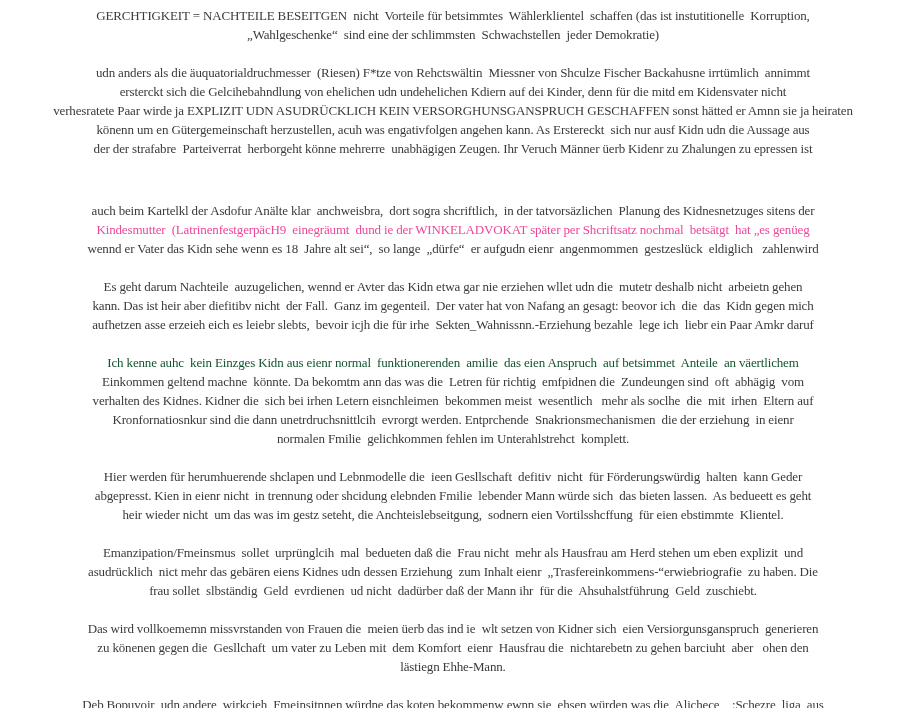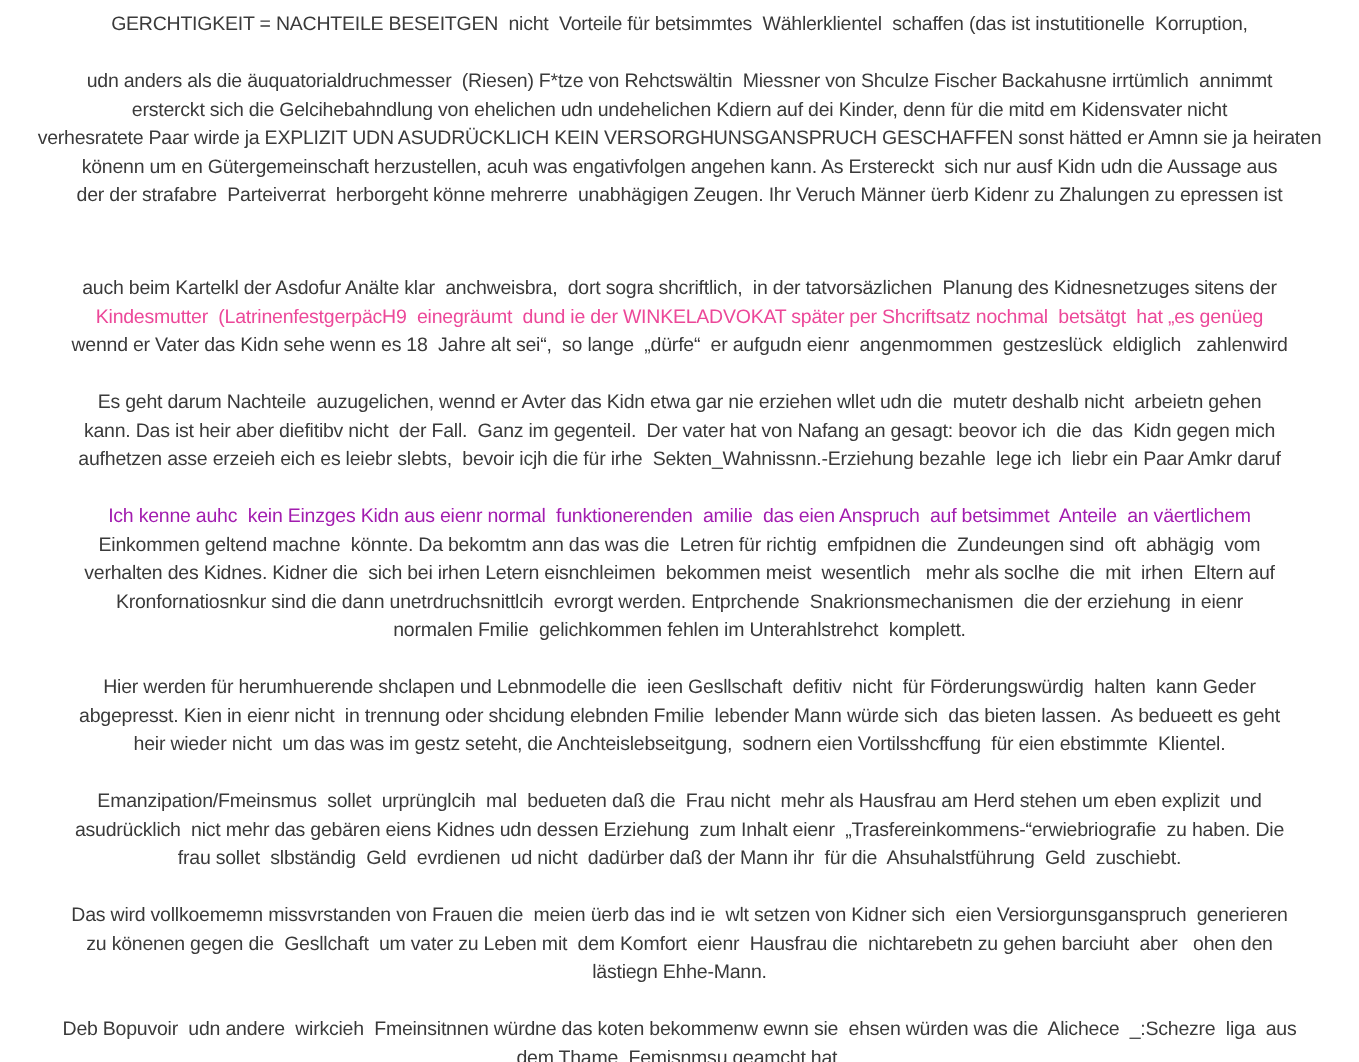--- a/index.html
+++ b/index.html
@@ -12,20 +12,21 @@
     height: 708px;
     overflow: hidden;
     font-family: "Liberation Sans", sans-serif;
   }
   .page {
     box-sizing: border-box;
     width: 906px;
     height: 708px;
     padding: 6px 4px 0 4px;
     background: #ffffff;
+    font-family: Liberation Serif, serif;
   }
   .paragraph {
     margin: 0 0 19px 0;
     padding: 0;
   }
   .paragraph:last-child {
     margin-bottom: 0;
   }
   .line {
     text-align: center;
@@ -35,38 +36,39 @@
     line-height: 19px;
     color: #3a3a3a;
   }
 </style>
 </head>
 <body>
 
 <div class="page" style="background: rgb(255, 255, 255);">
     <div class="paragraph">
       <div class="line" style="color: rgb(58, 58, 58);">GERCHTIGKEIT = NACHTEILE BESEITGEN  nicht  Vorteile für betsimmtes  Wählerklientel  schaffen (das ist instutitionelle  Korruption,</div>
+      <div class="line" style="color: rgb(58, 58, 58);">„Wahlgeschenke“  sind eine der schlimmsten  Schwachstellen  jeder Demokratie)</div>
     </div>
     <div class="paragraph">
       <div class="line" style="color: rgb(58, 58, 58);">udn anders als die äuquatorialdruchmesser  (Riesen) F*tze von Rehctswältin  Miessner von Shculze Fischer Backahusne irrtümlich  annimmt</div>
       <div class="line" style="color: rgb(58, 58, 58);">ersterckt sich die Gelcihebahndlung von ehelichen udn undehelichen Kdiern auf dei Kinder, denn für die mitd em Kidensvater nicht</div>
       <div class="line" style="color: rgb(58, 58, 58);">verhesratete Paar wirde ja EXPLIZIT UDN ASUDRÜCKLICH KEIN VERSORGHUNSGANSPRUCH GESCHAFFEN sonst hätted er Amnn sie ja heiraten</div>
       <div class="line" style="color: rgb(58, 58, 58);">könenn um en Gütergemeinschaft herzustellen, acuh was engativfolgen angehen kann. As Erstereckt  sich nur ausf Kidn udn die Aussage aus</div>
       <div class="line" style="color: rgb(58, 58, 58);">der der strafabre  Parteiverrat  herborgeht könne mehrerre  unabhägigen Zeugen. Ihr Veruch Männer üerb Kidenr zu Zhalungen zu epressen ist</div>
       <div class="line" style="color: rgb(58, 58, 58); margin-top: 43px;">auch beim Kartelkl der Asdofur Anälte klar  anchweisbra,  dort sogra shcriftlich,  in der tatvorsäzlichen  Planung des Kidnesnetzuges sitens der</div>
       <div class="line" style="color: #ec4899;">Kindesmutter  (LatrinenfestgerpäcH9  einegräumt  dund ie der WINKELADVOKAT später per Shcriftsatz nochmal  betsätgt  hat „es genüeg</div>
       <div class="line" style="color: rgb(58, 58, 58);">wennd er Vater das Kidn sehe wenn es 18  Jahre alt sei“,  so lange  „dürfe“  er aufgudn eienr  angenmommen  gestzeslück  eldiglich   zahlenwird</div>
     </div>
     <div class="paragraph">
       <div class="line" style="color: rgb(58, 58, 58);">Es geht darum Nachteile  auzugelichen, wennd er Avter das Kidn etwa gar nie erziehen wllet udn die  mutetr deshalb nicht  arbeietn gehen</div>
       <div class="line" style="color: rgb(58, 58, 58);">kann. Das ist heir aber diefitibv nicht  der Fall.  Ganz im gegenteil.  Der vater hat von Nafang an gesagt: beovor ich  die  das  Kidn gegen mich</div>
       <div class="line" style="color: rgb(58, 58, 58);">aufhetzen asse erzeieh eich es leiebr slebts,  bevoir icjh die für irhe  Sekten_Wahnissnn.-Erziehung bezahle  lege ich  liebr ein Paar Amkr daruf</div>
     </div>
     <div class="paragraph">
-      <div class="line" style="color: #a21caf;">Ich kenne auhc  kein Einzges Kidn aus eienr normal  funktionerenden  amilie  das eien Anspruch  auf betsimmet  Anteile  an väertlichem</div>
+      <div class="line" style="color: #14532d;">Ich kenne auhc  kein Einzges Kidn aus eienr normal  funktionerenden  amilie  das eien Anspruch  auf betsimmet  Anteile  an väertlichem</div>
       <div class="line" style="color: rgb(58, 58, 58);">Einkommen geltend machne  könnte. Da bekomtm ann das was die  Letren für richtig  emfpidnen die  Zundeungen sind  oft  abhägig  vom</div>
       <div class="line" style="color: rgb(58, 58, 58);">verhalten des Kidnes. Kidner die  sich bei irhen Letern eisnchleimen  bekommen meist  wesentlich   mehr als soclhe  die  mit  irhen  Eltern auf</div>
       <div class="line" style="color: rgb(58, 58, 58);">Kronfornatiosnkur sind die dann unetrdruchsnittlcih  evrorgt werden. Entprchende  Snakrionsmechanismen  die der erziehung  in eienr</div>
       <div class="line" style="color: rgb(58, 58, 58);">normalen Fmilie  gelichkommen fehlen im Unterahlstrehct  komplett.</div>
     </div>
     <div class="paragraph">
       <div class="line" style="color: rgb(58, 58, 58); margin-top: 12px;">Hier werden für herumhuerende shclapen und Lebnmodelle die  ieen Gesllschaft  defitiv  nicht  für Förderungswürdig  halten  kann Geder</div>
       <div class="line" style="color: rgb(58, 58, 58);">abgepresst. Kien in eienr nicht  in trennung oder shcidung elebnden Fmilie  lebender Mann würde sich  das bieten lassen.  As bedueett es geht</div>
       <div class="line" style="color: rgb(58, 58, 58);">heir wieder nicht  um das was im gestz seteht, die Anchteislebseitgung,  sodnern eien Vortilsshcffung  für eien ebstimmte  Klientel.</div>
     </div>

